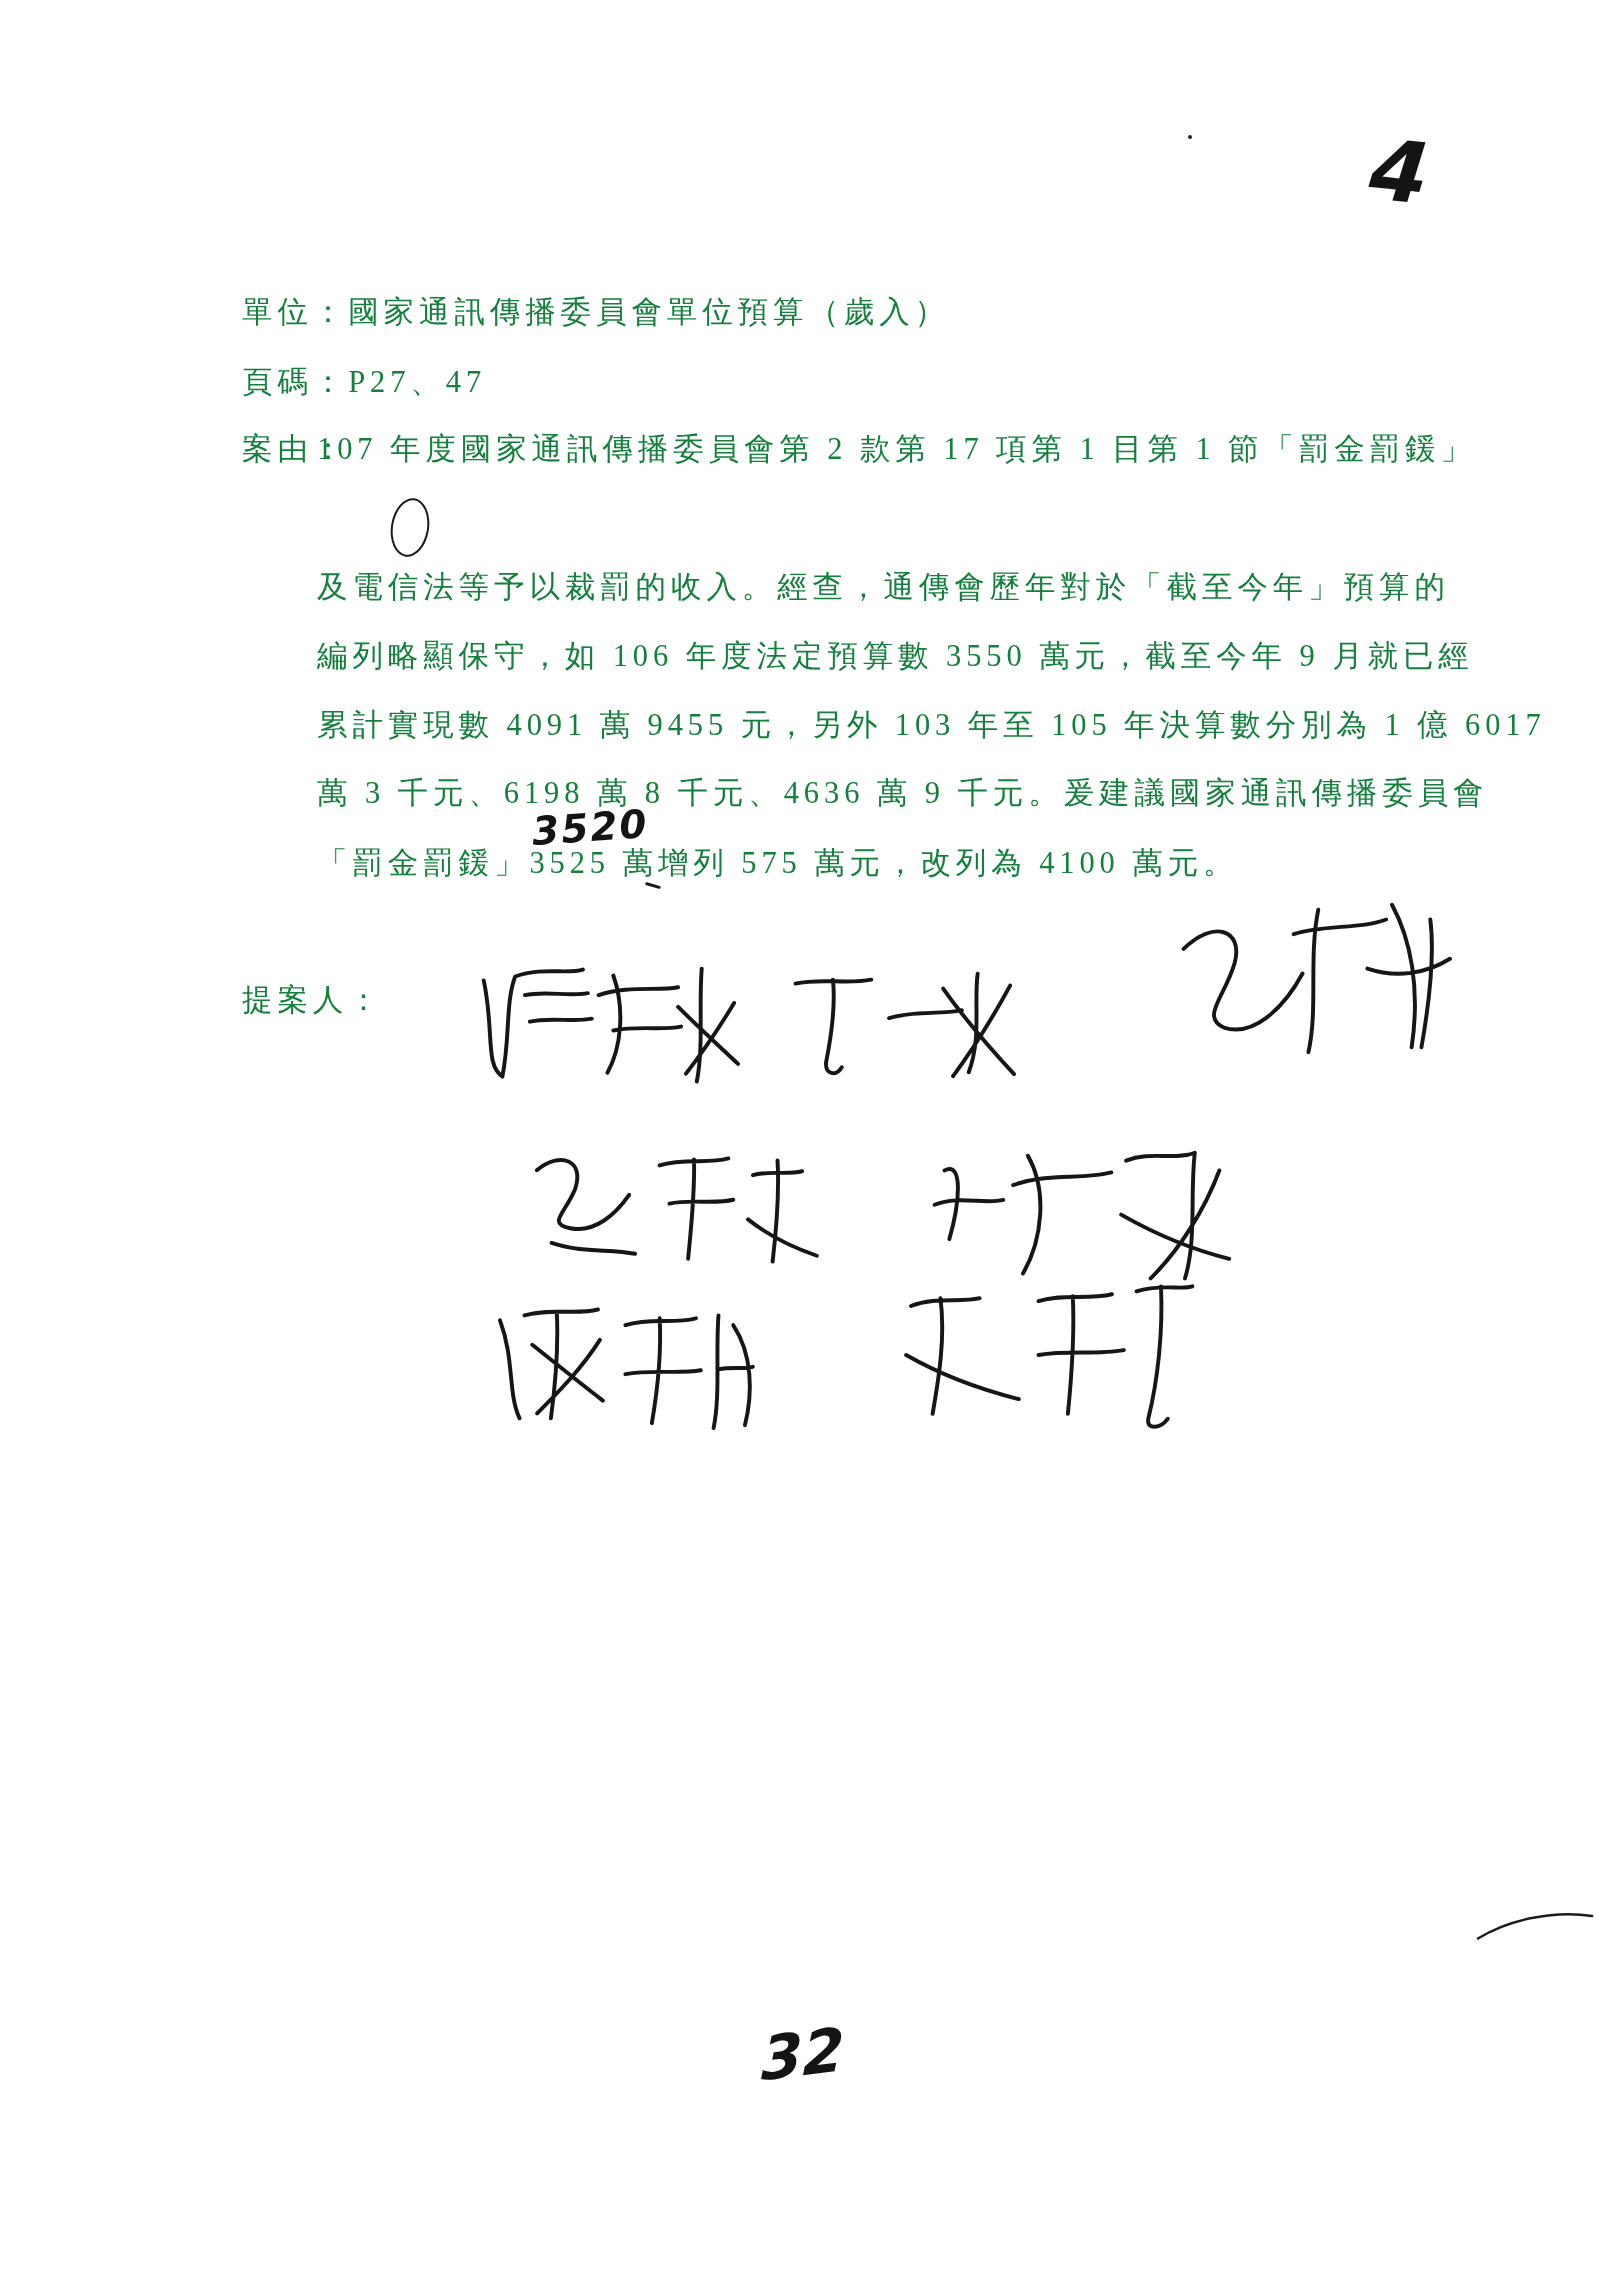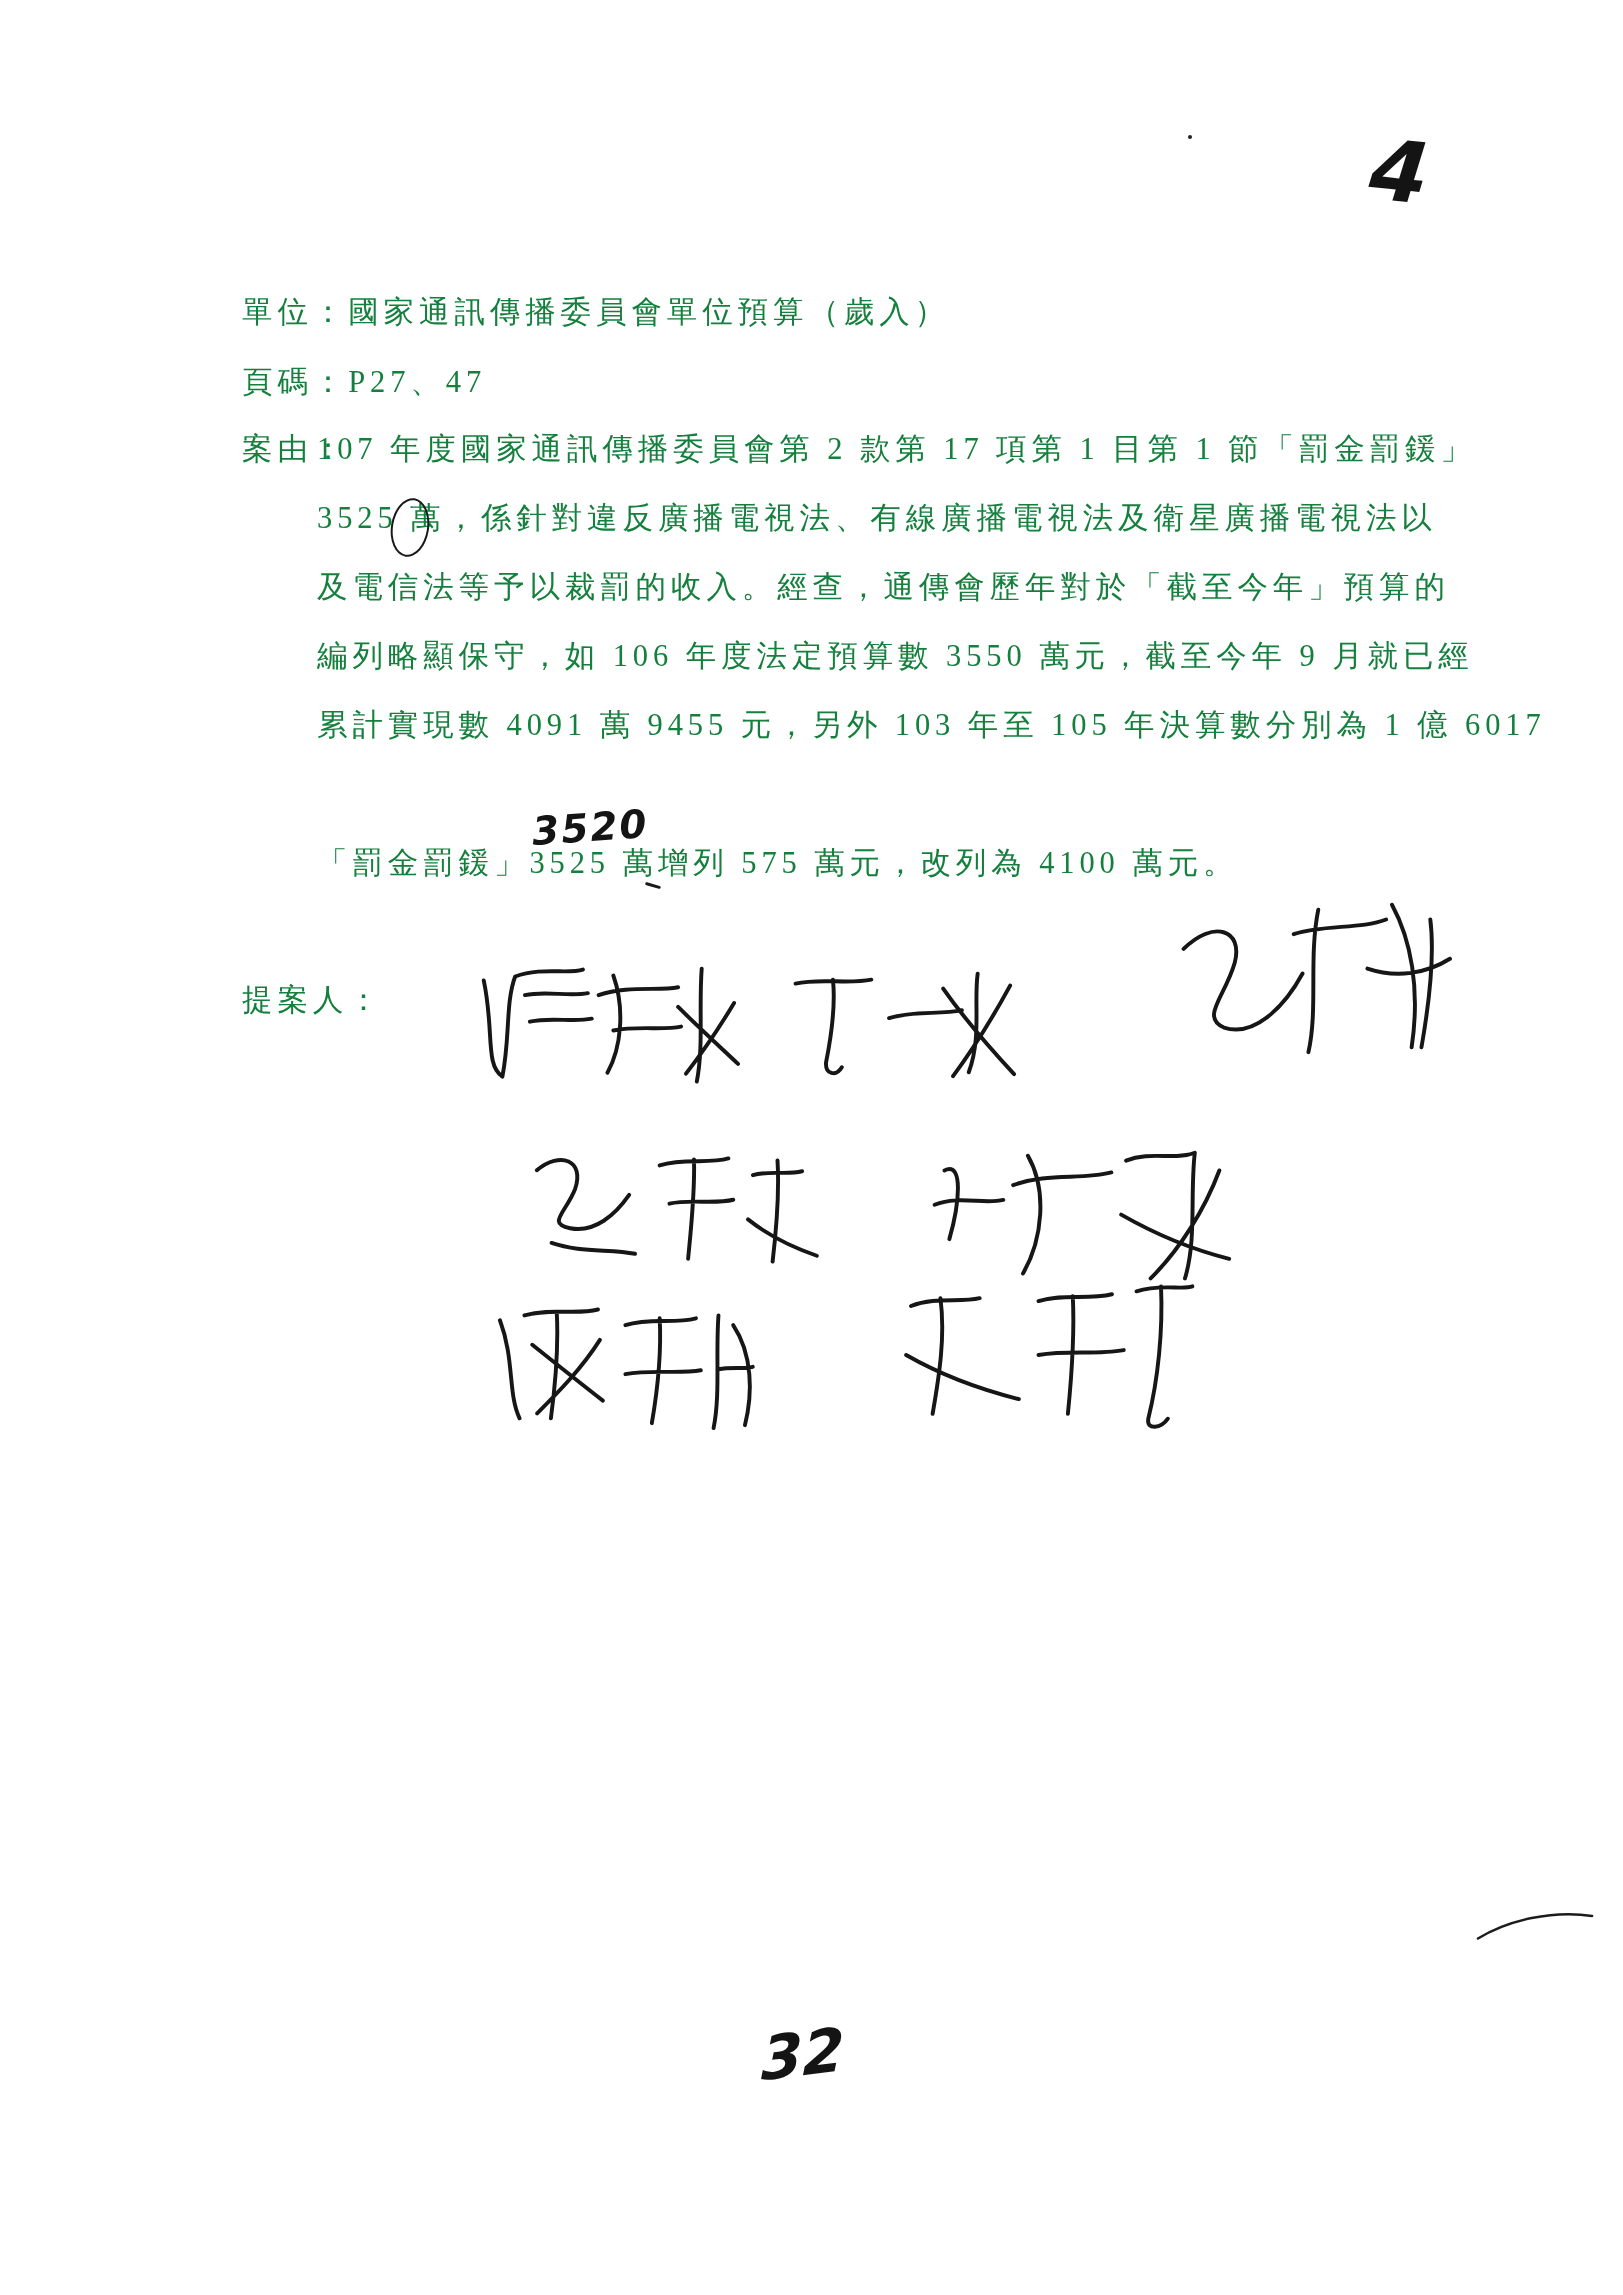--- a/index.html
+++ b/index.html
@@ -57,24 +57,24 @@
 
   <div class="ink-dot"></div>
 
   <div class="doc-line" style="left:242px;top:295px;">單位：國家通訊傳播委員會單位預算（歲入）</div>
 
   <div class="doc-line" style="left:242px;top:365px;">頁碼：P27、47</div>
 
   <div class="doc-line" style="left:242px;top:432px;">案由：</div>
 
   <div class="doc-line" style="left:317px;top:432px;">107 年度國家通訊傳播委員會第 2 款第 17 項第 1 目第 1 節「罰金罰鍰」</div>
-  <div class="doc-line" style="left:317px;top:501px;">3525 萬，係針對違反廣播電視法、有線廣播電視法及衛星廣播電視法以</div>
   <div class="doc-line" style="left:317px;top:570px;">及電信法等予以裁罰的收入。經查，通傳會歷年對於「截至今年」預算的</div>
   <div class="doc-line" style="left:317px;top:639px;">編列略顯保守，如 106 年度法定預算數 3550 萬元，截至今年 9 月就已經</div>
   <div class="doc-line" style="left:317px;top:708px;">累計實現數 4091 萬 9455 元，另外 103 年至 105 年決算數分別為 1 億 6017</div>
+  <div class="doc-line" style="left:317px;top:776px;">萬 3 千元、6198 萬 8 千元、4636 萬 9 千元。爰建議國家通訊傳播委員會</div>
   <div class="doc-line" style="left:317px;top:846px;">「罰金罰鍰」3525 萬增列 575 萬元，改列為 4100 萬元。</div>
 
   <div class="circle-mark"></div>
 
   <div class="hw hw-correction">3520</div>
 
   <div class="strike-mark"></div>
 
   <div class="doc-line" style="left:242px;top:985px;font-family:Liberation Mono, monospace;">提案人：</div>
 

